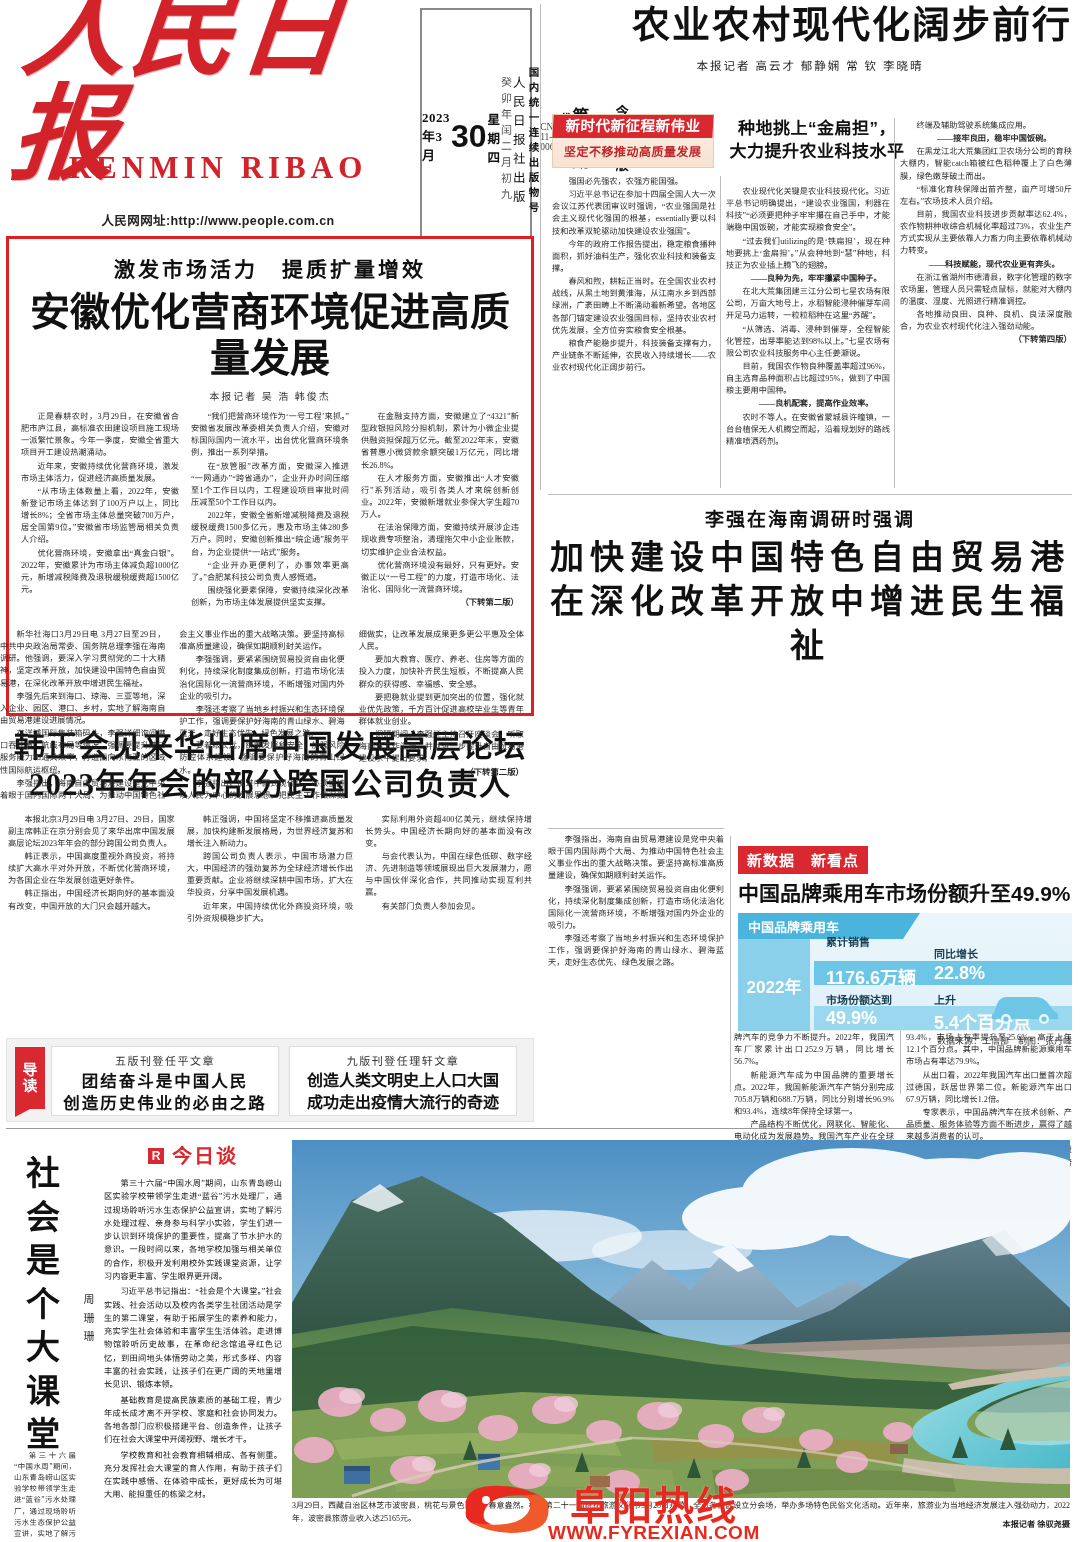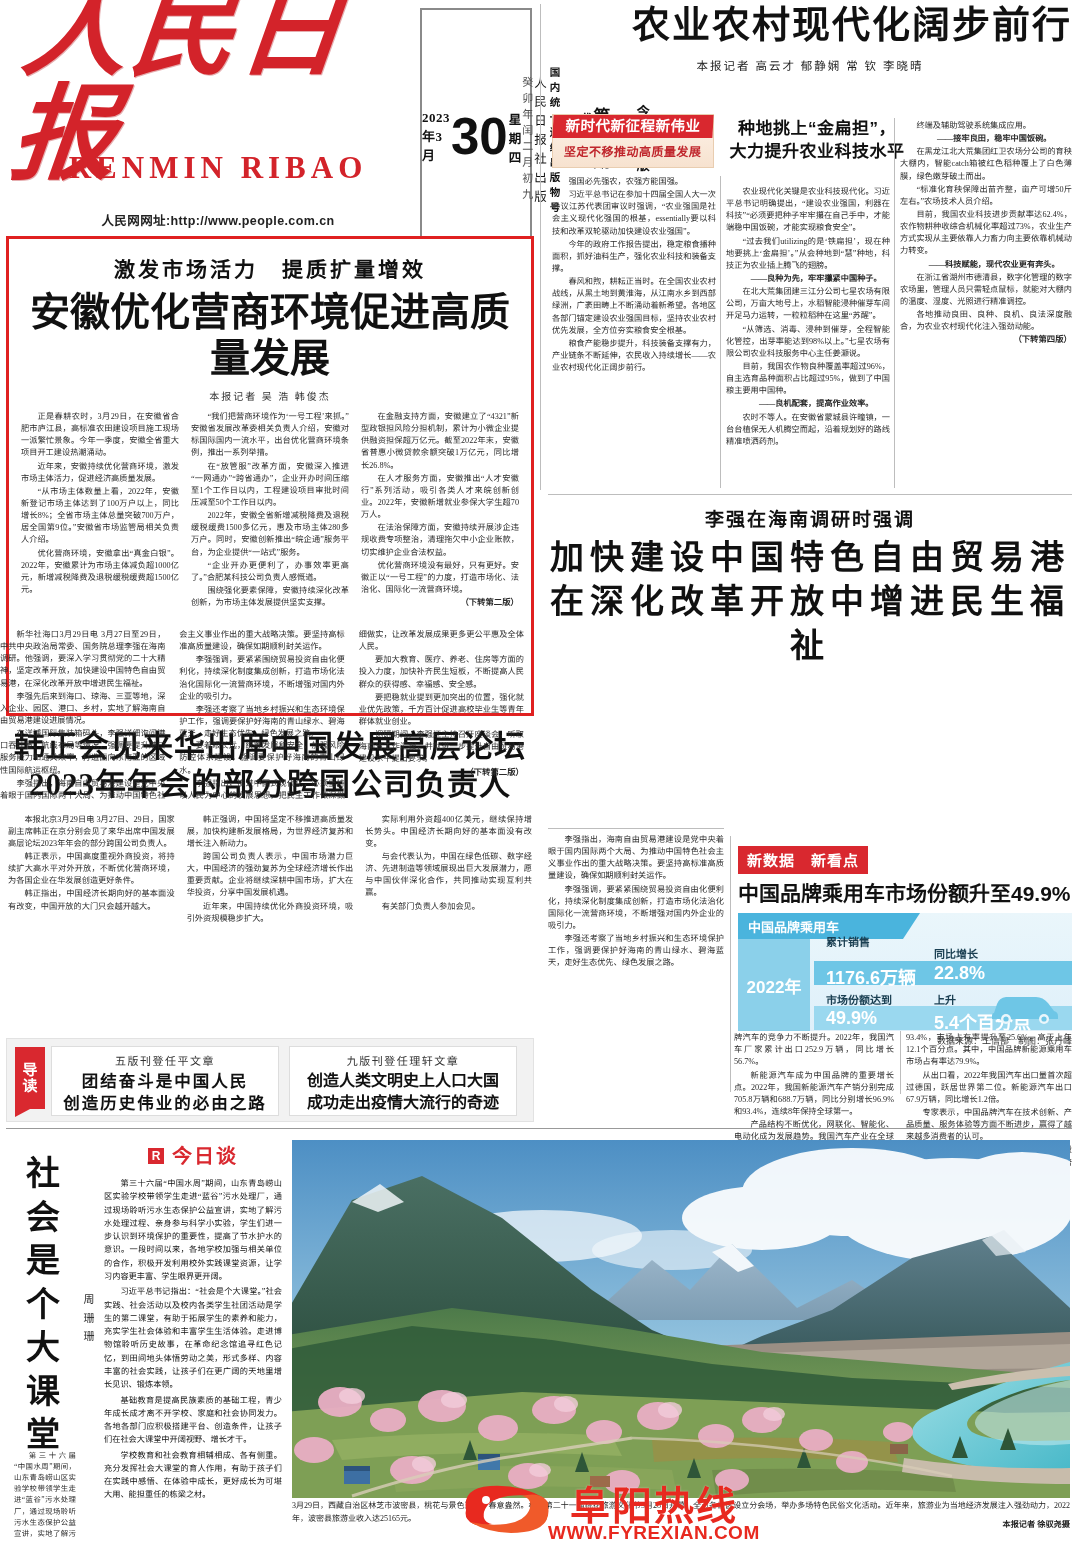--- a/index.html
+++ b/index.html
@@ -40,21 +40,21 @@
     font-family:"Liberation Sans", sans-serif; font-weight:700;
   }
 
   .mh-datebox {
     position:absolute; left:420px; top:8px; width:112px; height:250px;
     border:2px solid #8a8a8a; background:#fff;
     display:flex; flex-direction:row; align-items:center;
     padding-top:8px; gap:1px;
   }
   .db-ym   { font-size:13px; font-weight:700; letter-spacing:.5px; }
-  .db-day  { font-size:51px; font-weight:700; line-height:1.05; font-family:"Liberation Sans", sans-serif;}
+  .db-day  { font-size:32px; font-weight:700; line-height:1.05; font-family:"Liberation Sans", sans-serif;}
   .db-week { font-size:12.5px; font-weight:700; }
   .db-lunar{ font-size:11px; color:#555; }
   .db-pub  { font-size:12.5px; letter-spacing:2px; margin-top:3px; }
   .db-cnline{ font-size:10.5px; font-weight:700; margin-top:3px;}
   .db-cn   { font-size:9.5px; color:#444; }
   .db-code { font-size:11px; font-weight:700;}
   .db-issue{ font-size:17px; font-weight:700;}
   .db-pages{ font-size:13px; font-weight:700;}
 
   

